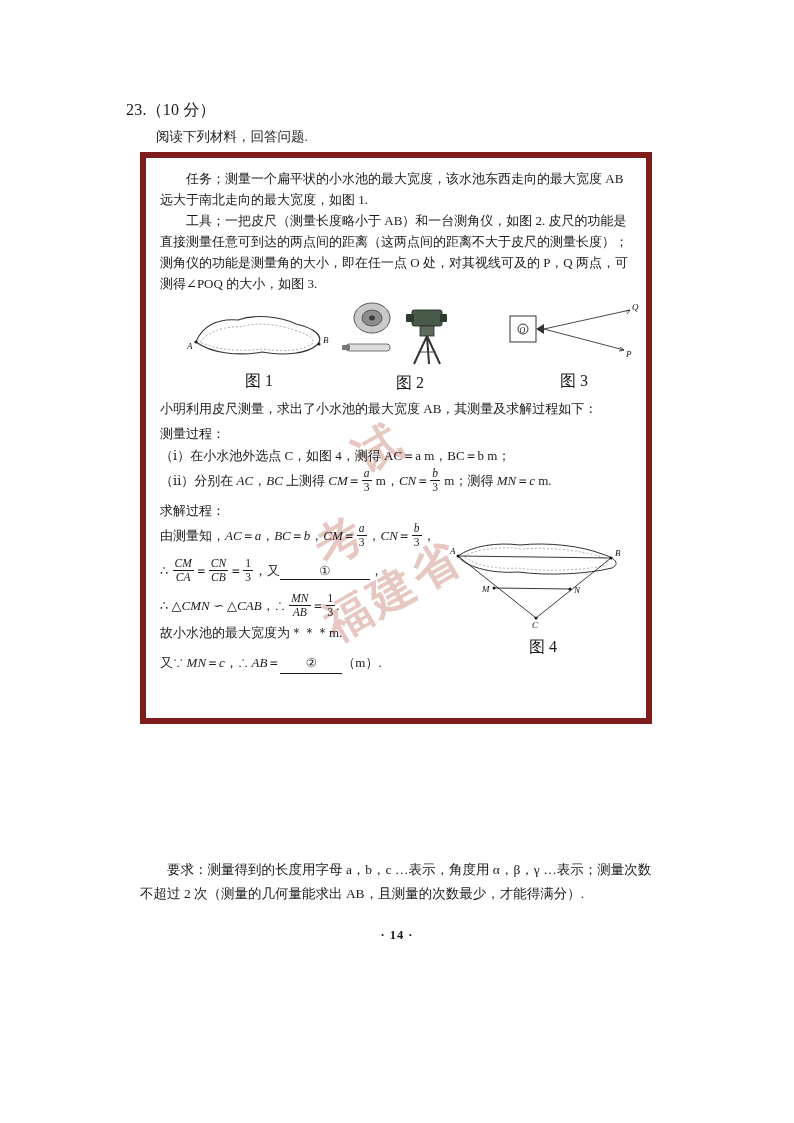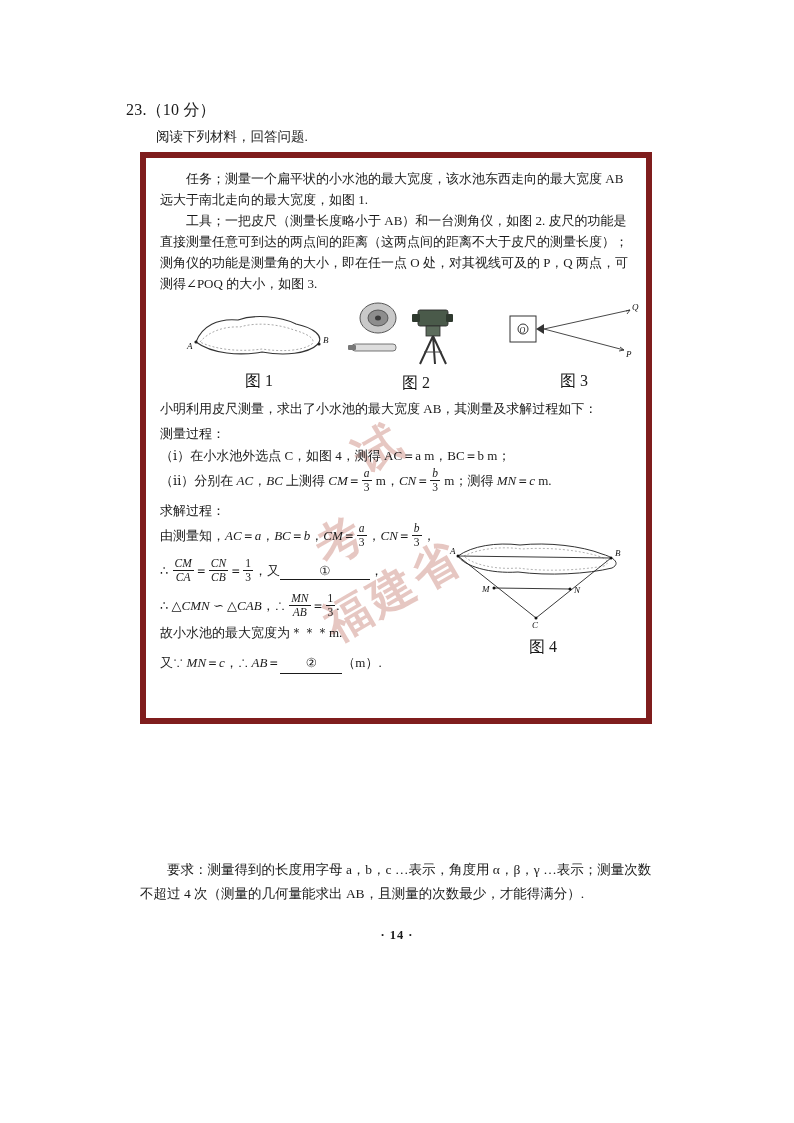--- a/index.html
+++ b/index.html
@@ -65,21 +65,21 @@
     position: relative;
     height: 92px;
     margin-top: 6px;
   }
   .fig-caption {
     text-align: center;
     font-size: 16px;
     margin-top: 2px;
   }
   .fig1-wrap { position: absolute; left: 24px; top: 2px; width: 150px; }
-  .fig2-wrap { position: absolute; left: 186px; top: 0px; width: 140px; }
+  .fig2-wrap { position: absolute; left: 180px; top: 0px; width: 140px; }
   .fig3-wrap { position: absolute; left: 344px; top: 2px; width: 140px; }
 
   .steps { margin-top: 4px; }
   .steps .line { margin: 1px 0; }
 
   .frac {
     display: inline-block;
     vertical-align: -0.55em;
     text-align: center;
     font-size: 11.5px;
@@ -276,18 +276,18 @@
           <text x="84" y="92" font-size="9" font-style="italic" font-family="Liberation Serif, serif" fill="#111">C</text>
         </svg>
         <div class="fig-caption" style="margin-top:6px;">图 4</div>
       </div>
 
     </div>
   </div>
 
 
   <div class="tail" style="top:858px;">
-    <p><span>要求</span><span>：测量得到的长度用字母 a，b，c …表示，角度用 α，β，γ …表示；测量次数不超过 4 次（测量的几何量能求出 AB，且测量的次数最少，才能得满分）.</span></p>
+    <p><span>要求</span><span>：测量得到的长度用字母 a，b，c …表示，角度用 α，β，γ …表示；测量次数不超过 2 次（测量的几何量能求出 AB，且测量的次数最少，才能得满分）.</span></p>
   </div>
 
   <div class="pagenum">· 14 ·</div>
 
 </div>
 
 </body></html>

